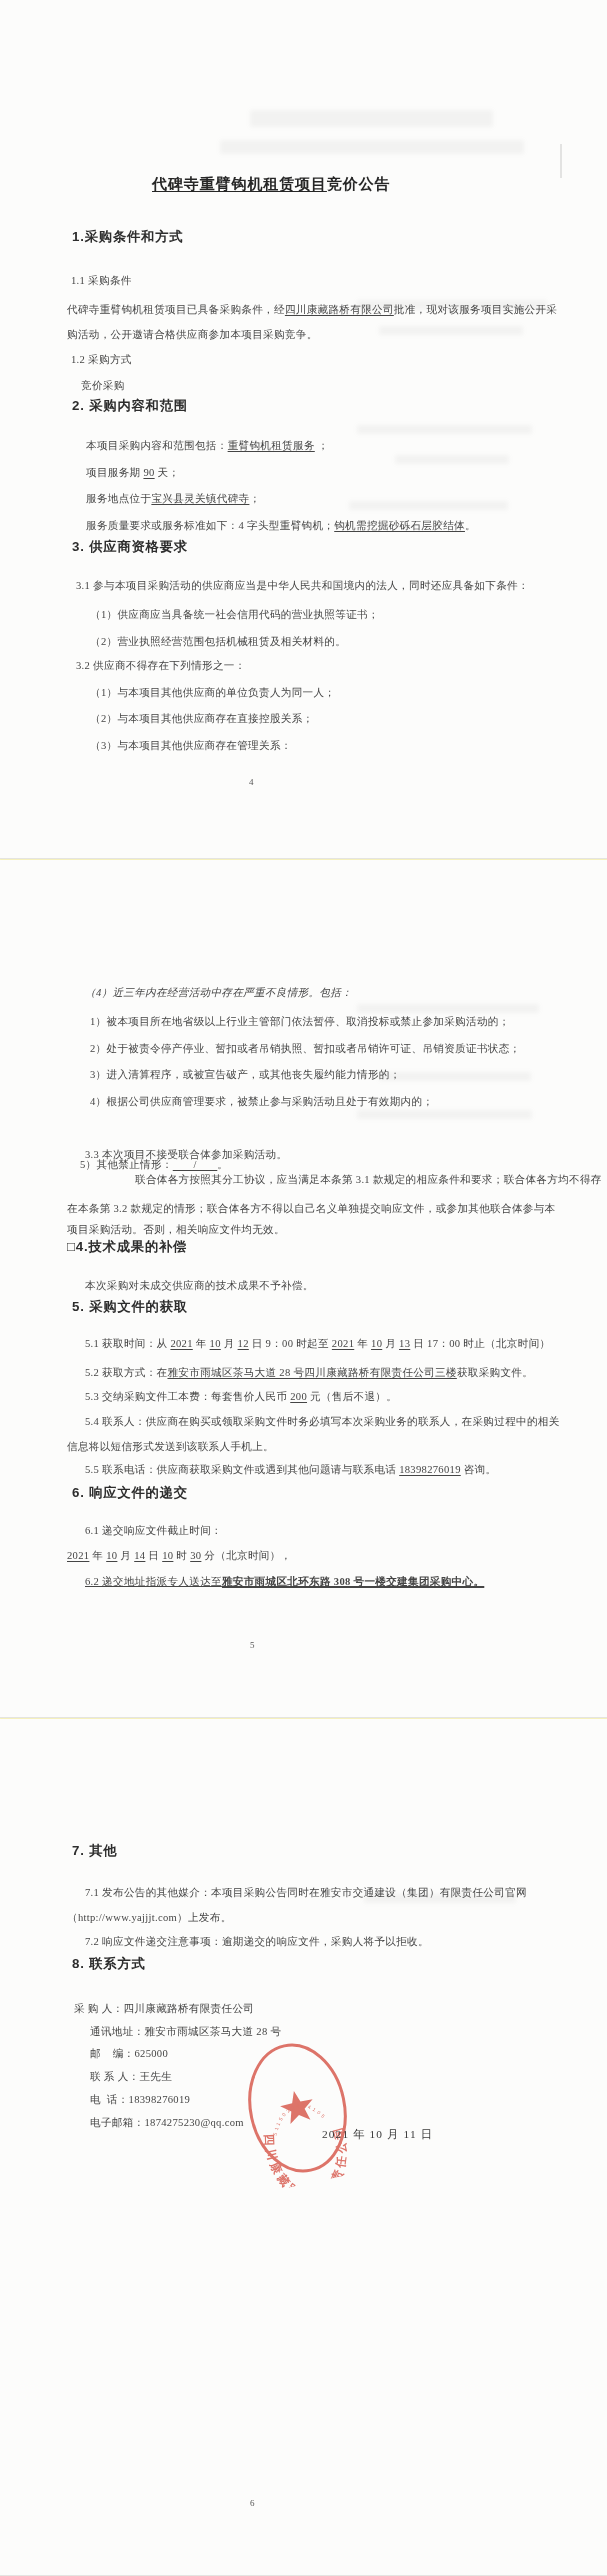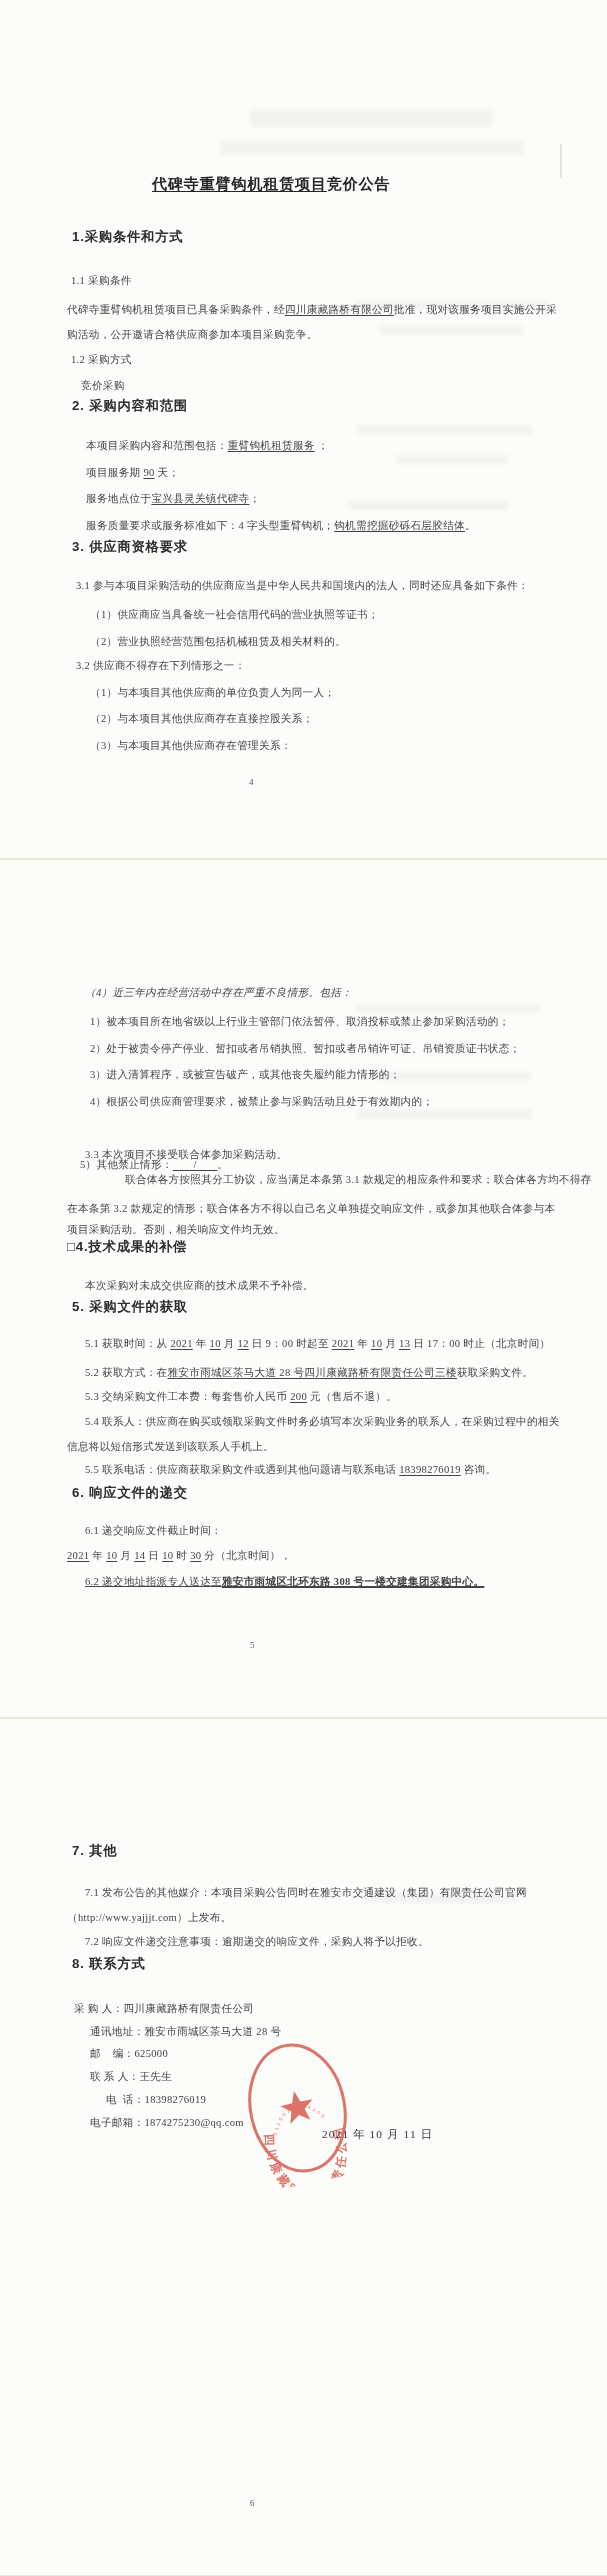--- a/index.html
+++ b/index.html
@@ -68,21 +68,21 @@
     <div class="bleed" style="left:357px;top:144px;width:182px;height:9px"></div>
     <div class="bleed" style="left:379px;top:212px;width:152px;height:9px"></div>
     <div class="bleed" style="left:357px;top:250px;width:175px;height:9px"></div>
   <div class="line body" style="top: 127px; left: 85px; font-style: italic;"><span>（4）近三年内在经营活动中存在严重不良情形。包括：</span></div>
       <div class="line body" style="top: 156px; left: 90px;"><span>1）被本项目所在地省级以上行业主管部门依法暂停、取消投标或禁止参加采购活动的；</span></div>
       <div class="line body" style="top: 183px; left: 90px;"><span>2）处于被责令停产停业、暂扣或者吊销执照、暂扣或者吊销许可证、吊销资质证书状态；</span></div>
       <div class="line body" style="top: 209px; left: 90px;"><span>3）进入清算程序，或被宣告破产，或其他丧失履约能力情形的；</span></div>
       <div class="line body" style="top: 236px; left: 90px;"><span>4）根据公司供应商管理要求，被禁止参与采购活动且处于有效期内的；</span></div>
       <div class="line body" style="top: 263px; left: 80px; margin-top: 36px;"><span>5）其他禁止情形：</span><span class="u">&nbsp;&nbsp;&nbsp;&nbsp;&nbsp;&nbsp;&nbsp;/&nbsp;&nbsp;&nbsp;&nbsp;&nbsp;&nbsp;&nbsp;</span><span>。</span></div>
       <div class="line body" style="top: 289px; left: 85px;"><span>3.3 本次项目不接受联合体参加采购活动。</span></div>
-      <div class="line body" style="top: 314px; left: 89px; padding-left: 36px;"><span>联合体各方按照其分工协议，应当满足本条第 3.1 款规定的相应条件和要求；联合体各方均不得存</span></div>
+      <div class="line body" style="top: 314px; left: 99px; padding-left: 36px;"><span>联合体各方按照其分工协议，应当满足本条第 3.1 款规定的相应条件和要求；联合体各方均不得存</span></div>
       <div class="line body" style="top: 343px; left: 67px;"><span>在本条第 3.2 款规定的情形；联合体各方不得以自己名义单独提交响应文件，或参加其他联合体参与本</span></div>
       <div class="line body" style="top: 364px; left: 67px;"><span>项目采购活动。否则，相关响应文件均无效。</span></div>
       <div class="line h" style="top: 379px; left: 67px;"><span>□4.技术成果的补偿</span></div>
       <div class="line body" style="top: 420px; left: 85px;"><span>本次采购对未成交供应商的技术成果不予补偿。</span></div>
       <div class="line h" style="top: 439px; left: 72px;"><span>5. 采购文件的获取</span></div>
       <div class="line body" style="top: 478px; left: 85px;"><span>5.1 获取时间：从 </span><span class="u">2021</span><span> 年 </span><span class="u">10</span><span> 月 </span><span class="u">12</span><span> 日 9：00 时起至 </span><span class="u">2021</span><span> 年 </span><span class="u">10</span><span> 月 </span><span class="u">13</span><span> 日 17：00 时止（北京时间）</span></div>
       <div class="line body" style="top: 507px; left: 85px;"><span>5.2 获取方式：在</span><span class="u">雅安市雨城区茶马大道 28 号四川康藏路桥有限责任公司三楼</span><span>获取采购文件。</span></div>
       <div class="line body" style="top: 531px; left: 85px;"><span>5.3 交纳采购文件工本费：每套售价人民币 </span><span class="u">200</span><span> 元（售后不退）。</span></div>
       <div class="line body" style="top: 556px; left: 85px;"><span>5.4 联系人：供应商在购买或领取采购文件时务必填写本次采购业务的联系人，在采购过程中的相关</span></div>
       <div class="line body" style="top: 581px; left: 67px;"><span>信息将以短信形式发送到该联系人手机上。</span></div>
@@ -115,19 +115,19 @@
     <div class="date">2021 年 10 月 11 日</div>
   <div class="line h" style="top: 124px; left: 72px;"><span>7. 其他</span></div>
       <div class="line body" style="top: 168px; left: 85px;"><span>7.1 发布公告的其他媒介：本项目采购公告同时在雅安市交通建设（集团）有限责任公司官网</span></div>
       <div class="line body" style="top: 193px; left: 67px;"><span>（http://www.yajjjt.com）上发布。</span></div>
       <div class="line body" style="top: 217px; left: 85px;"><span>7.2 响应文件递交注意事项：逾期递交的响应文件，采购人将予以拒收。</span></div>
       <div class="line h" style="top: 237px; left: 72px;"><span>8. 联系方式</span></div>
       <div class="line body" style="top: 284px; left: 74px;"><span>采 购 人：四川康藏路桥有限责任公司</span></div>
       <div class="line body" style="top: 307px; left: 90px;"><span>通讯地址：雅安市雨城区茶马大道 28 号</span></div>
       <div class="line body" style="top: 329px; left: 90px;"><span>邮&nbsp;&nbsp;&nbsp;&nbsp;编：625000</span></div>
       <div class="line body" style="top: 352px; left: 90px;"><span>联 系 人：王先生</span></div>
-      <div class="line body" style="top: 375px; left: 106px;"><span>电&nbsp;&nbsp;话：18398276019</span></div>
+      <div class="line body" style="top: 375px; left: 90px;"><span>电&nbsp;&nbsp;话：18398276019</span></div>
       <div class="line body" style="top: 398px; left: 90px;"><span>电子邮箱：1874275230@qq.com</span></div>
       <div class="line pagenum" style="top: 779px; left: 250px;"><span>6</span></div>
     </section>
 
 </div>
 
 
 </body></html>

